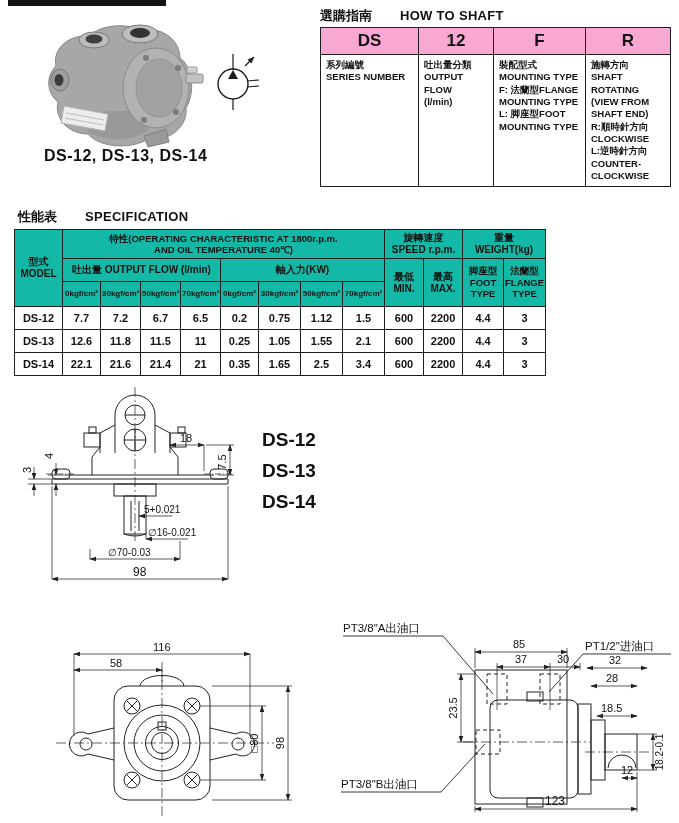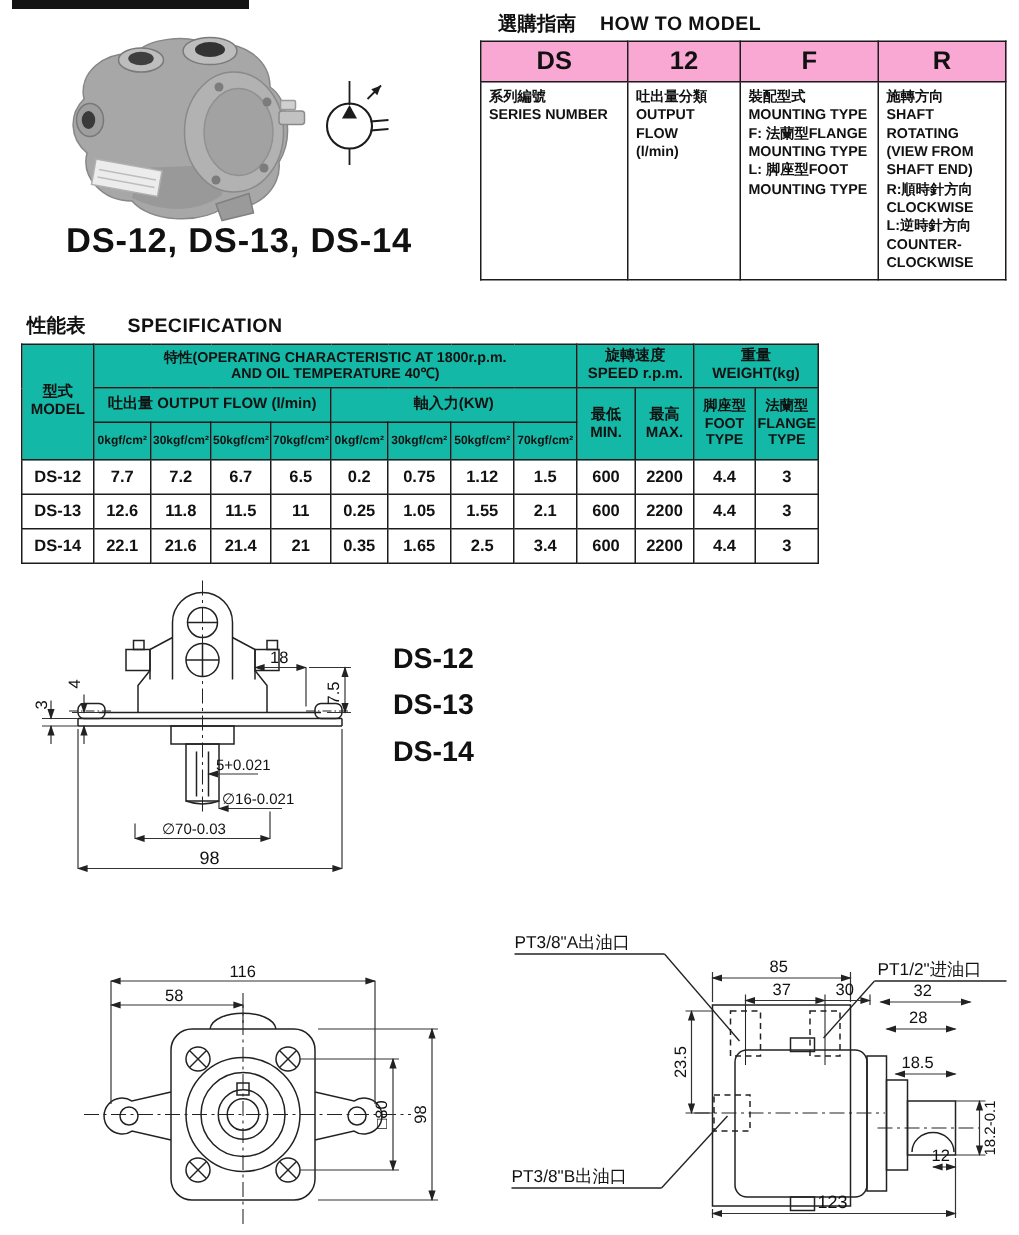--- a/index.html
+++ b/index.html
@@ -3,24 +3,24 @@
 <meta charset="utf-8">
 <style>
   html,body{margin:0;padding:0;background:#ffffff;}
   .page{position:relative;width:679px;height:823px;background:#fff;font-family:"Liberation Sans",sans-serif;color:#111;overflow:hidden;}
   .abs{position:absolute;}
   svg{font-family:"Liberation Sans",sans-serif;}
   svg text{fill:#111;}
 
   .top-rule{left:8px;top:0;width:158px;height:6px;background:#151515;}
 
-  .caption{left:44px;top:147px;font-size:23px;font-weight:bold;letter-spacing:.5px;}
+  .caption{left:44px;top:147px;font-size:16px;font-weight:bold;letter-spacing:.5px;}
   .symbol-label{left:200px;top:112px;width:90px;font-size:12px;font-weight:bold;line-height:14px;text-align:left;}
 
-  .hto-title-cn{left:320px;top:7px;font-size:13px;font-weight:bold;margin-left:12px;}
+  .hto-title-cn{left:320px;top:7px;font-size:13px;font-weight:bold;}
   .hto-title-en{left:400px;top:8px;font-size:13px;font-weight:bold;letter-spacing:.3px;}
   table{border-collapse:collapse;table-layout:fixed;}
   .hto-table{left:320px;top:27px;width:350px;}
   .hto-table th,.hto-table td{border:1.6px solid #1c1c1c;}
   .hto-table th{background:#f9a8d4;font-size:17px;font-weight:bold;height:24px;text-align:center;}
   .hto-table td{vertical-align:top;padding:4px 2px 4px 5px;font-size:9.5px;font-weight:bold;line-height:1.3;white-space:pre-line;height:106px;background:#fff;}
 
   .spec-title-cn{left:18px;top:208px;font-size:13px;font-weight:bold;}
   .spec-title-en{left:85px;top:209px;font-size:13px;font-weight:bold;letter-spacing:.3px;}
   .spec-table{left:14px;top:229px;width:531px;text-align:center;}
@@ -73,21 +73,21 @@
     <line x1="30" y1="49" x2="30" y2="60" stroke="#1c1c1c" stroke-width="1.2"></line>
     <line x1="42" y1="16" x2="51" y2="7" stroke="#1c1c1c" stroke-width="1.2"></line>
     <polygon points="51,7 44.5,9.5 48.5,13.5" fill="#1c1c1c"></polygon>
     <line x1="44" y1="31" x2="56" y2="30" stroke="#1c1c1c" stroke-width="1.2"></line>
     <line x1="44" y1="37" x2="56" y2="36" stroke="#1c1c1c" stroke-width="1.2"></line>
   </svg>
 
   <div class="abs caption">DS-12, DS-13, DS-14</div>
 
   <div class="abs hto-title-cn">選購指南</div>
-  <div class="abs hto-title-en">HOW TO MODEL</div>
+  <div class="abs hto-title-en">HOW TO SHAFT</div>
   <table class="abs hto-table">
     <colgroup>
         <col style="width:98px">
         <col style="width:75px">
         <col style="width:92px">
         <col style="width:85px">
       </colgroup>
     <tbody>
         <tr>
       <th>DS</th>

